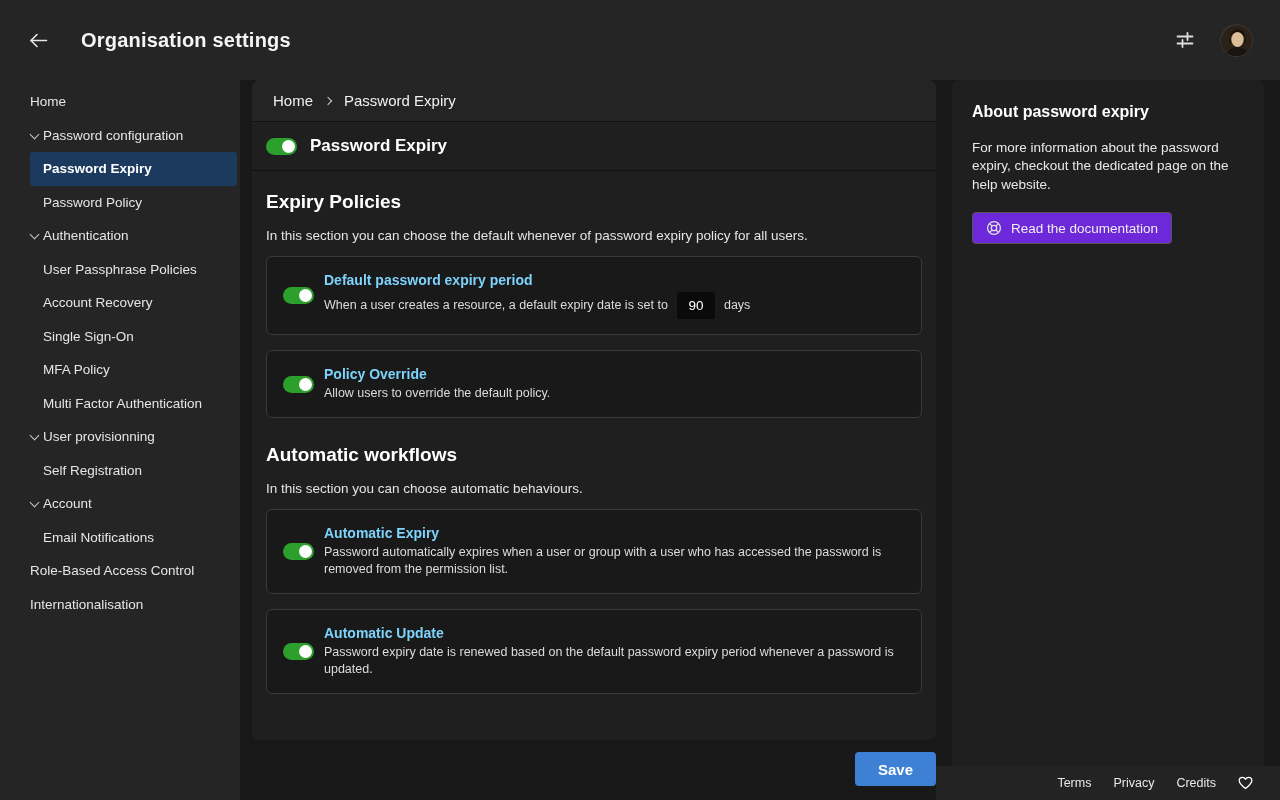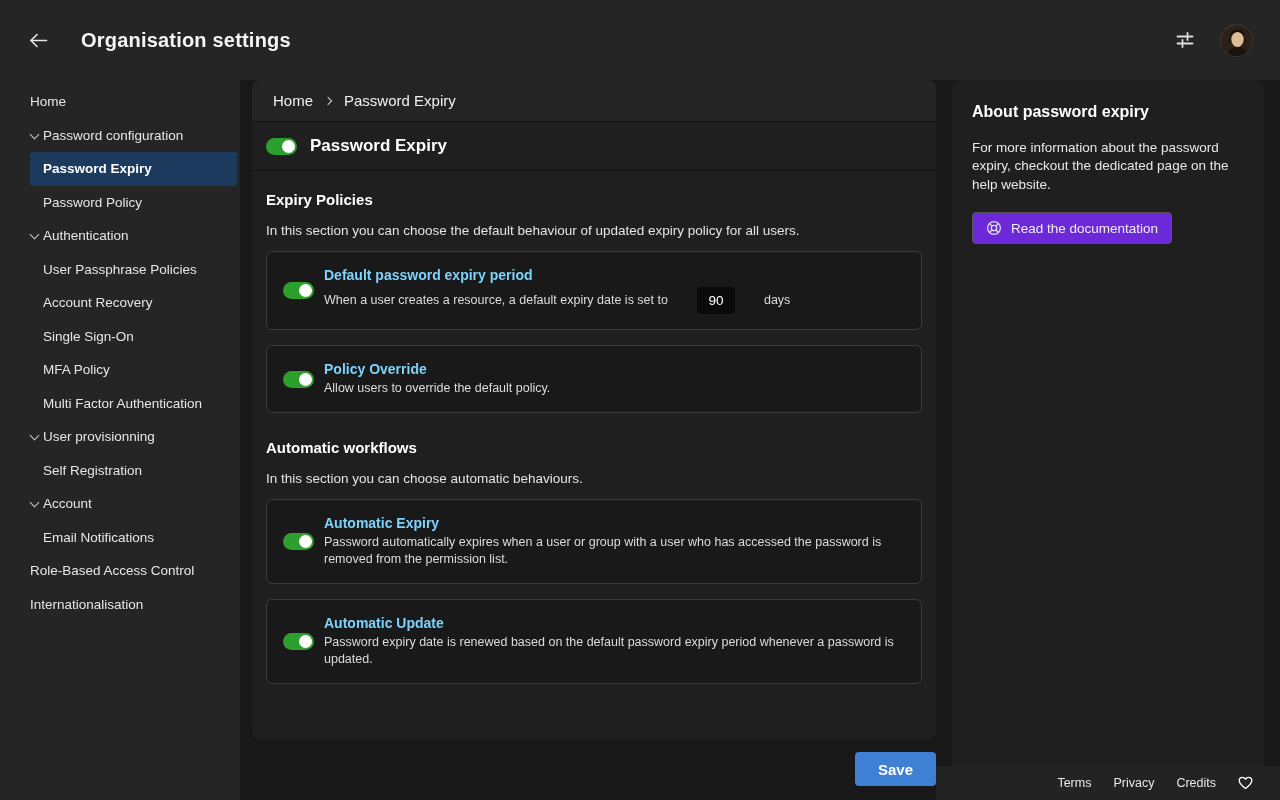--- a/index.html
+++ b/index.html
@@ -45,28 +45,28 @@
     display:flex;align-items:center;padding:0 21px;font-size:15px;color:#f0f0f0;}
   .crumb-sep{width:6px;height:6px;border-top:1.5px solid #cfcfcf;border-right:1.5px solid #cfcfcf;
     transform:rotate(45deg);margin:1px 13px 0 12px;}
   .title-row{display:flex;align-items:center;gap:13px;padding:14px 14px;border-bottom:1px solid #121212;}
   .page-title{font-size:17px;font-weight:bold;color:#fff;}
   .toggle{width:31px;height:17px;border-radius:9px;background:#5a5a5a;position:relative;flex:0 0 31px;cursor:pointer;}
   .toggle::after{content:"";position:absolute;left:2px;top:2px;width:13px;height:13px;border-radius:50%;background:#fff;}
   .toggle.on{background:var(--toggle_green);}
   .toggle.on::after{left:auto;right:2px;}
   .section{padding:0 14px;}
-  .section-title{font-size:15px;font-weight:bold;color:#fff;margin-top:20px;}
+  .section-title{font-size:19px;font-weight:bold;color:#fff;margin-top:20px;}
   .section-desc{font-size:13.5px;color:#e4e4e4;margin-top:15px;}
   .card{margin-top:13px;border:1px solid var(--card_border);border-radius:6px;background:var(--card);
     display:flex;align-items:center;gap:10px;padding:15px 16px;}
   .card + .card{margin-top:15px;}
   .card-body{flex:1;max-width:578px;}
   .card-title{font-size:14px;font-weight:bold;color:#7dd3fc;}
-  .card-desc{font-size:12.5px;color:#dcdcdc;margin-top:3px;line-height:1.36;gap:20px;}
+  .card-desc{font-size:12.5px;color:#dcdcdc;margin-top:3px;line-height:1.36;}
   .card-desc.inline{display:flex;align-items:center;margin-top:4px;}
   .days-input{width:38px;height:27px;background:#0a0a0a;border:none;border-radius:3px;color:#fff;
     font-size:13.5px;text-align:center;margin:0 9px;font-family:inherit;}
   
   .help-panel{position:absolute;left:952px;top:80px;width:312px;height:686px;background:var(--panel);
     border-radius:8px 8px 0 0;padding:15px 20px;}
   .help-title{font-size:16px;font-weight:bold;color:#fff;margin-top:8px;}
   .help-text{font-size:13.5px;color:#e8e8e8;margin-top:18px;line-height:1.36;}
   .doc-btn{margin-top:18px;display:inline-flex;align-items:center;gap:9px;background:#6d28d9;
     border:1px solid #565656;border-radius:4px;padding:7px 13px;font-size:13.5px;color:#efefef;cursor:pointer;}
@@ -175,21 +175,21 @@
     <span>Password Expiry</span>
   </div>
 
   <div class="title-row">
     <span class="toggle on"></span>
     <span class="page-title">Password Expiry</span>
   </div>
 
   <section class="section">
     <h2 class="section-title">Expiry Policies</h2>
-    <p class="section-desc">In this section you can choose the default behaviour of updated expiry policy for all users.</p>
+    <p class="section-desc">In this section you can choose the default whenever of password expiry policy for all users.</p>
 
     <div class="card">
       <span class="toggle on"></span>
       <div class="card-body">
         <div class="card-title">Default password expiry period</div>
         <div class="card-desc inline">
           <span>When a user creates a resource, a default expiry date is set to</span>
           <input class="days-input" value="90" style="">
           <span>days</span>
         </div>

